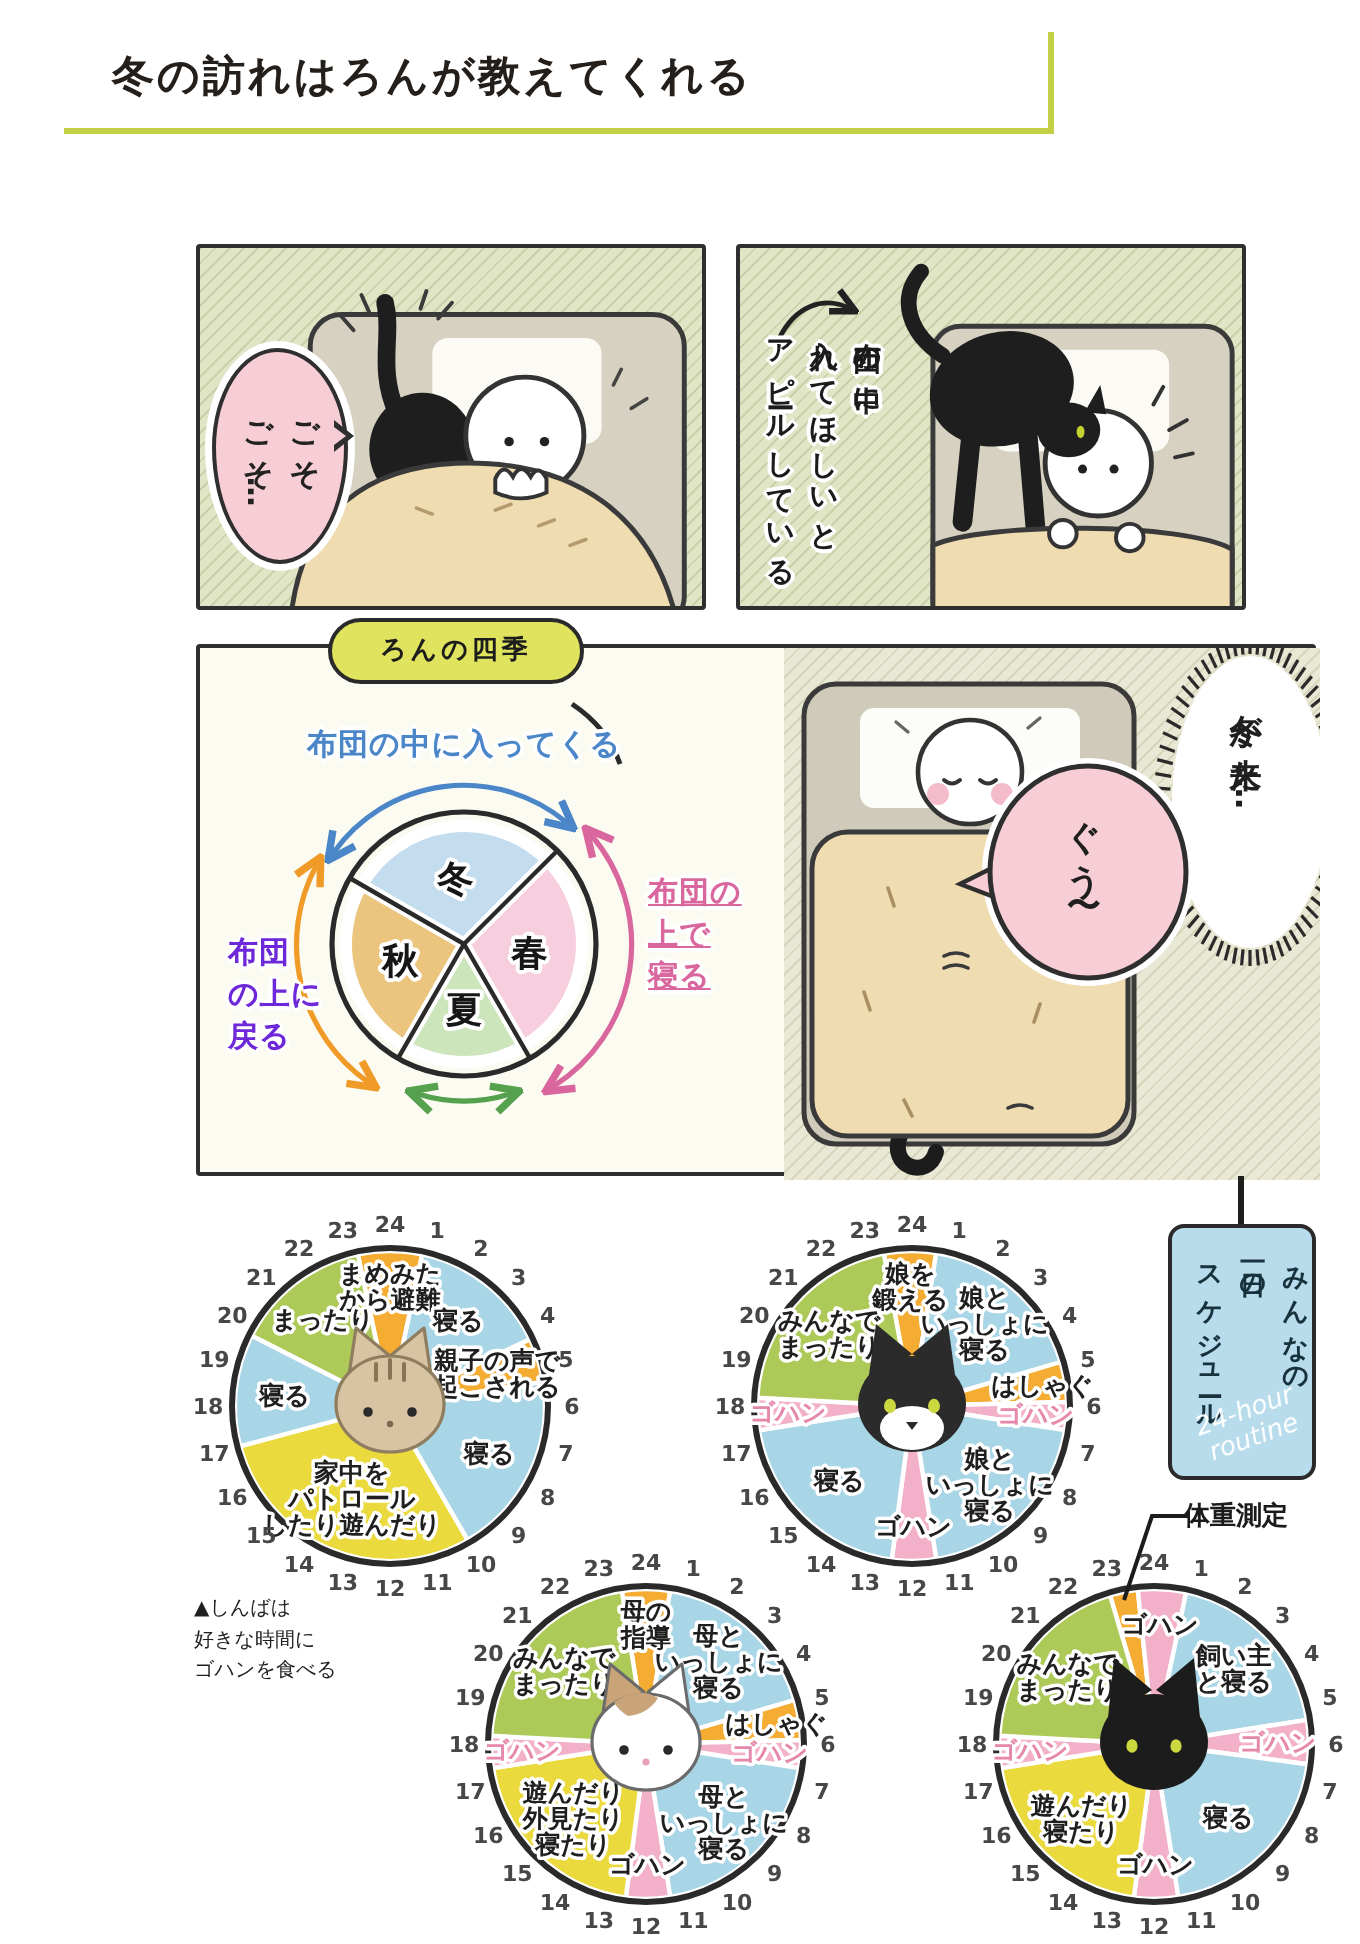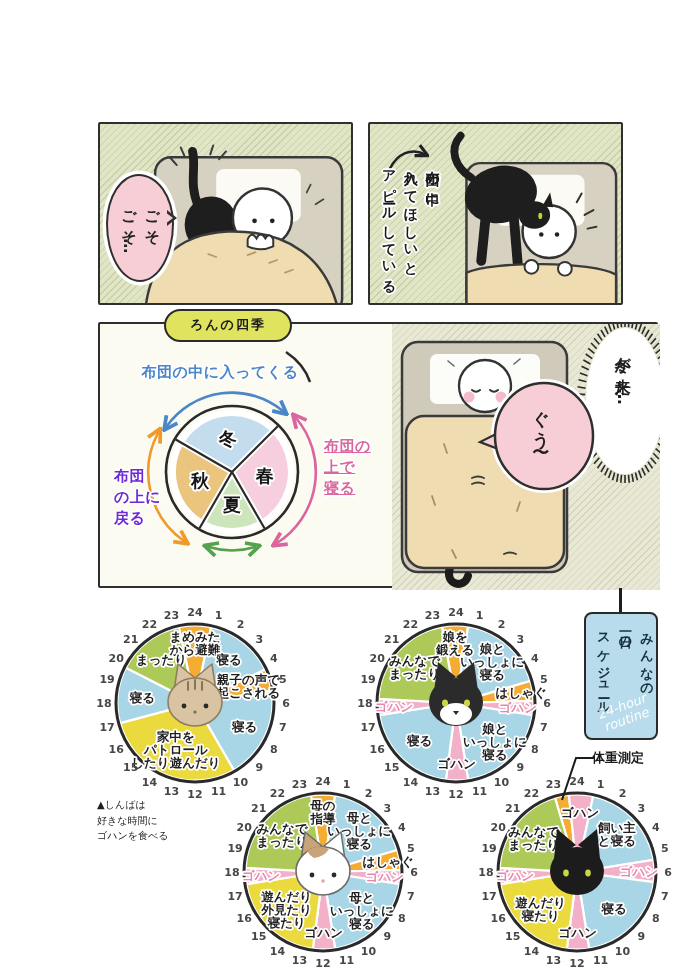--- a/index.html
+++ b/index.html
@@ -27,21 +27,21 @@
   .bubble .v{position:absolute;inset:0;display:flex;align-items:center;justify-content:center;
              font-size:15px;font-weight:700;color:#222;}
   .b1{left:6px;top:50px;width:64px;height:104px;}
   .b1:after{content:"";position:absolute;right:-13px;top:34px;border:8px solid transparent;border-left:10px solid #2f2f2f;}
   .b1:before{content:"";position:absolute;right:-7px;top:36px;border:6px solid transparent;border-left:8px solid #f7ced6;z-index:1;}
   .cap2{left:8px;top:36px;height:150px;font-size:14px;font-weight:700;color:#1b1b1b;}
   
   .badge{left:64px;top:-15px;padding:5px 24px 6px;background:#dfe35d;border:2.5px solid #2a2a2a;
          border-radius:20px;font-size:13px;font-weight:700;letter-spacing:2px;z-index:6;color:#1c1c1c;}
   .s-lab{font-weight:700;font-size:15px;line-height:1.4;letter-spacing:.5px;}
-  .s-top{left:10px;top:38px;width:220px;text-align:center;}
+  .s-top{left:22px;top:38px;width:220px;text-align:center;}
   .s-right{left:224px;top:112px;text-decoration:underline;}
   .s-left{left:14px;top:142px;}
   .s-bottom{left:22px;top:234px;width:220px;text-align:center;}
   .season-name{font-size:18px;font-weight:700;paint-order:stroke;stroke:#fff;stroke-width:4px;stroke-linejoin:round;fill:#161616;}
   .arr{fill:none;stroke-width:2.6px;stroke-linecap:round;}
   .scene-right{left:292px;top:0;width:268px;height:266px;}
   .snore-text{left:136px;top:74px;font-size:17px;font-weight:700;}
   .burst-text{left:218px;top:20px;font-size:16px;font-weight:700;}
   
   .chart{width:200px;height:200px;}
@@ -53,20 +53,23 @@
                color:rgba(255,255,255,.95);font-size:13px;font-style:italic;line-height:1.1;text-align:center;}
   .sign-line{left:619px;top:588px;width:2.5px;height:26px;background:#1e1e1e;}
   .weight{left:592px;top:749px;font-size:13px;font-weight:700;color:#1b1b1b;}
   .note{left:97px;top:797px;font-size:10px;font-weight:500;line-height:1.55;color:#1f1f1f;}
 </style>
 </head>
 <body>
 
 <div class="page">
 
+  <div class="abs title-box">
+    <div class="title">冬の訪れはろんが教えてくれる</div>
+  </div>
 
   <div class="abs panel panel1 hatch-green">
     <svg viewBox="0 0 255 183" width="100%" height="100%" preserveAspectRatio="none">
       <rect x="56" y="34" width="190" height="160" rx="16" fill="#d6d1c1" stroke="#3a3a3a" stroke-width="2.5"></rect>
       <rect x="118" y="46" width="86" height="54" rx="8" fill="#fbfaf4"></rect>
       <path d="M100 84 C90 62 98 44 94 28" stroke="#1e1e1e" stroke-width="9" fill="none" stroke-linecap="round"></path>
       <path d="M78 42 l-7 -8 M86 33 l-4 -9 M112 31 l3 -9 M121 36 l7 -8" stroke="#3a3a3a" stroke-width="2" stroke-linecap="round" fill="none"></path>
       <ellipse cx="113" cy="103" rx="27" ry="29" fill="#1e1e1e"></ellipse>
       <circle cx="165" cy="96" r="30" fill="#fff" stroke="#333" stroke-width="2.5"></circle>
       <circle cx="157" cy="99" r="2.4" fill="#222"></circle>

